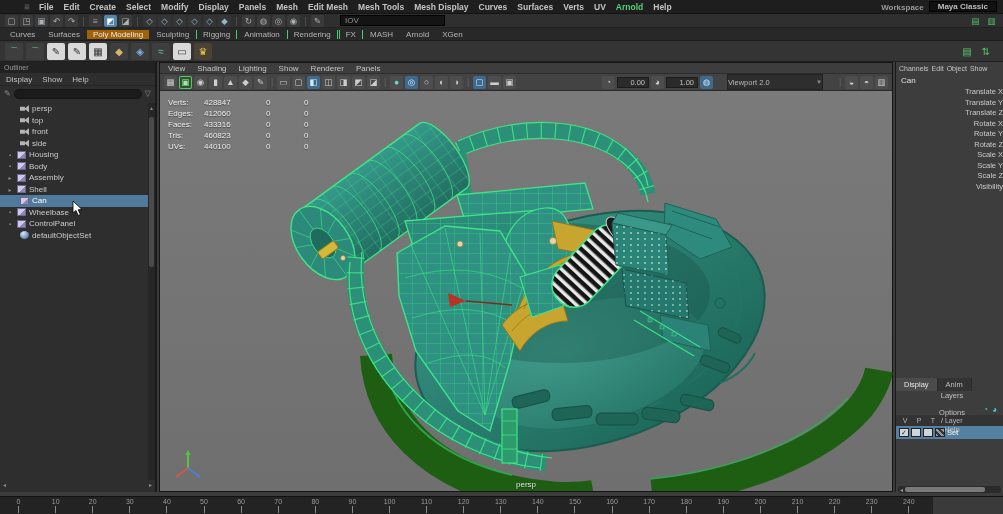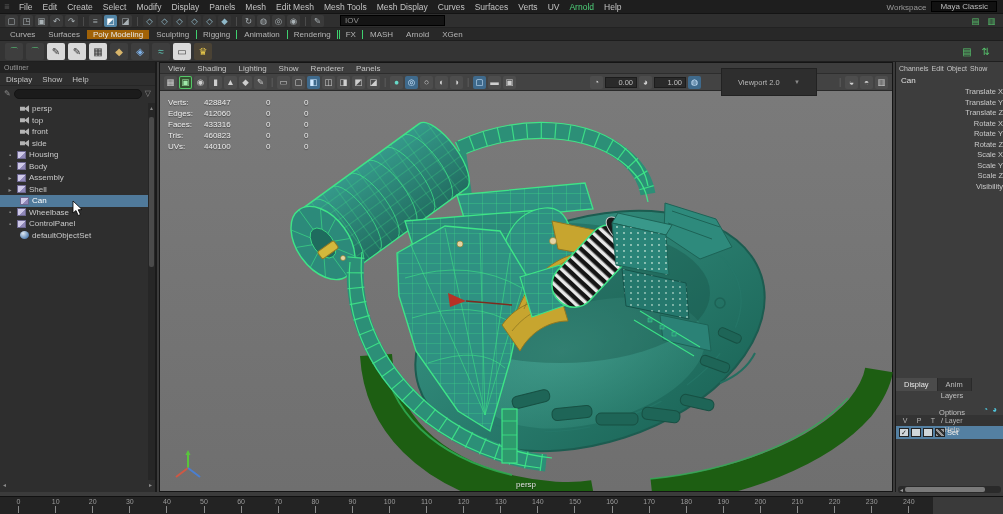--- a/index.html
+++ b/index.html
@@ -1,21 +1,21 @@
 <!DOCTYPE html>
 <html><head>
 <meta charset="utf-8">
 <style>
   * { box-sizing: border-box; margin: 0; padding: 0; }
   html,body { width:1003px; height:514px; overflow:hidden; background:#3b3b3b;
     font-family:"Liberation Sans", sans-serif; color:#c8c8c8; }
   .bar { display:flex; align-items:center; position:absolute; left:0; width:1003px; }
 
   
-  #menubar { top:0; height:14px; background:#1e1e1e; font-size:8.5px; padding-left:0; border-bottom:1px solid #141414;}
+  #menubar { top:0; height:14px; background:#1e1e1e; font-size:8.5px; padding-left:20px; border-bottom:1px solid #141414;font-weight:bold;}
   #menubar .grip { color:#5a5a5a; font-size:7px; padding:0 4px; }
   .menu-item { padding:0 5px; color:#c3c3c3; white-space:nowrap; cursor:default; }
   .menu-item.green { color:#4fd17a; }
   #workspace-area { margin-left:auto; display:flex; align-items:flex-end; gap:5px; padding-right:6px; }
   #workspace-label { font-size:8px; color:#9a9a9a; }
   #workspace-value { background:#111; border:1px solid #000; color:#bdbdbd; font-size:8px; padding:0 8px; height:11px; line-height:10px; }
 
   
   #statusline { top:14px; height:14px; background:#2f2f2f; gap:2px; padding-left:5px; border-bottom:1px solid #222;}
   .sicon { width:13px; height:12px; font-size:8.5px; line-height:12px; text-align:center; color:#aab2b6;
@@ -69,21 +69,21 @@
   
   #viewport { position:absolute; left:159px; top:62px; width:734px; height:430px; background:linear-gradient(#7b7b7b,#6f6f6f); border:1px solid #151515; }
   #vp-menus { display:flex; gap:12px; height:11px; align-items:center; background:#3d3d3d; font-size:8px; color:#c5c5c5; padding-left:8px; border-bottom:1px solid #2d2d2d;}
   #vp-toolbar { display:flex; gap:2px; align-items:center; height:17px; background:#434343; padding:0 4px; border-bottom:1px solid #2a2a2a; }
   .vicon { width:13px; height:13px; font-size:8.5px; line-height:13px; text-align:center; color:#cfcfcf; background:#4d4d4d; border-radius:2px;}
   .vicon.sep { background:none; color:#666; width:6px; }
   .vicon.active-g { background:#33502f; color:#9fe8a8; box-shadow:0 0 0 1px #54c868 inset; }
   .vicon.active-b { background:#3f6a8c; color:#cfe8ff; }
   .vicon.teal { color:#67d9c8; }
   .vp-field { width:32px; height:11px; background:#2a2a2a; border:1px solid #1c1c1c; color:#c0c0c0; font-size:7.5px; text-align:right; padding:0 3px; line-height:9px;}
-  #renderer-dropdown { width:96px; height:28px; background:#2e2e2e; border:1px solid #222; color:#b8b8b8; font-size:7.5px; display:flex; align-items:center; padding:0 16px; margin:0 18px;}
+  #renderer-dropdown { width:96px; height:16px; background:#2e2e2e; border:1px solid #222; color:#b8b8b8; font-size:7.5px; display:flex; align-items:center; padding:0 0; margin:0 12px;}
   #renderer-dropdown .arr { margin-left:auto; font-size:6px; color:#8a8a8a; }
   #vp-hud { position:absolute; left:8px; top:34px; font-size:8px; color:#ececec; text-shadow:0 1px 1px rgba(0,0,0,.45); }
   .hud-row { display:flex; height:11px; line-height:11px; }
   .hud-row .hl { width:36px; } .hud-row .hv { width:62px; } .hud-row .h0 { width:38px; }
   #model-svg { position:absolute; left:0; top:28px; width:734px; height:400px; }
   #axis-gizmo { position:absolute; left:10px; bottom:8px; }
   #camera-label { position:absolute; bottom:2px; left:0; width:100%; text-align:center; font-size:8px; color:#e2e2e2; text-shadow:0 1px 1px rgba(0,0,0,.4);}
 
   
   #rightpanel { position:absolute; left:895px; top:62px; width:108px; height:430px; background:#3d3d3d; border-left:1px solid #1a1a1a; }

